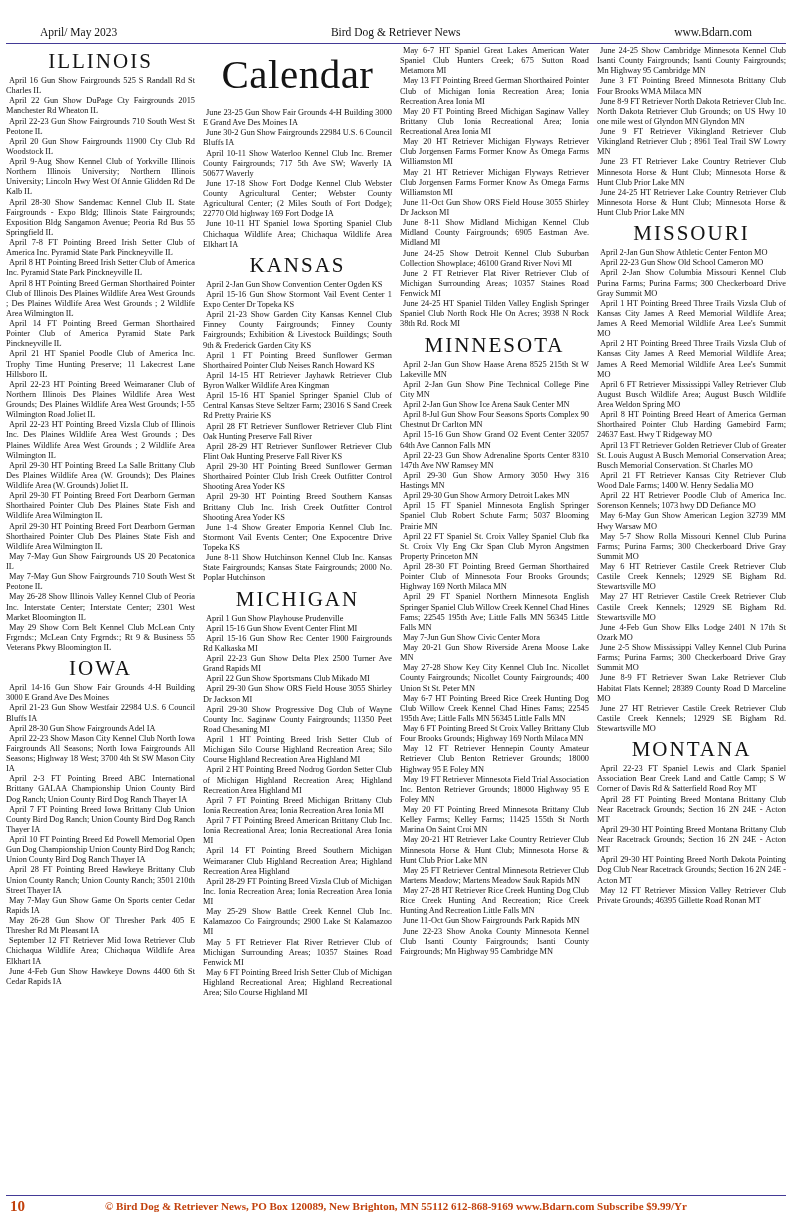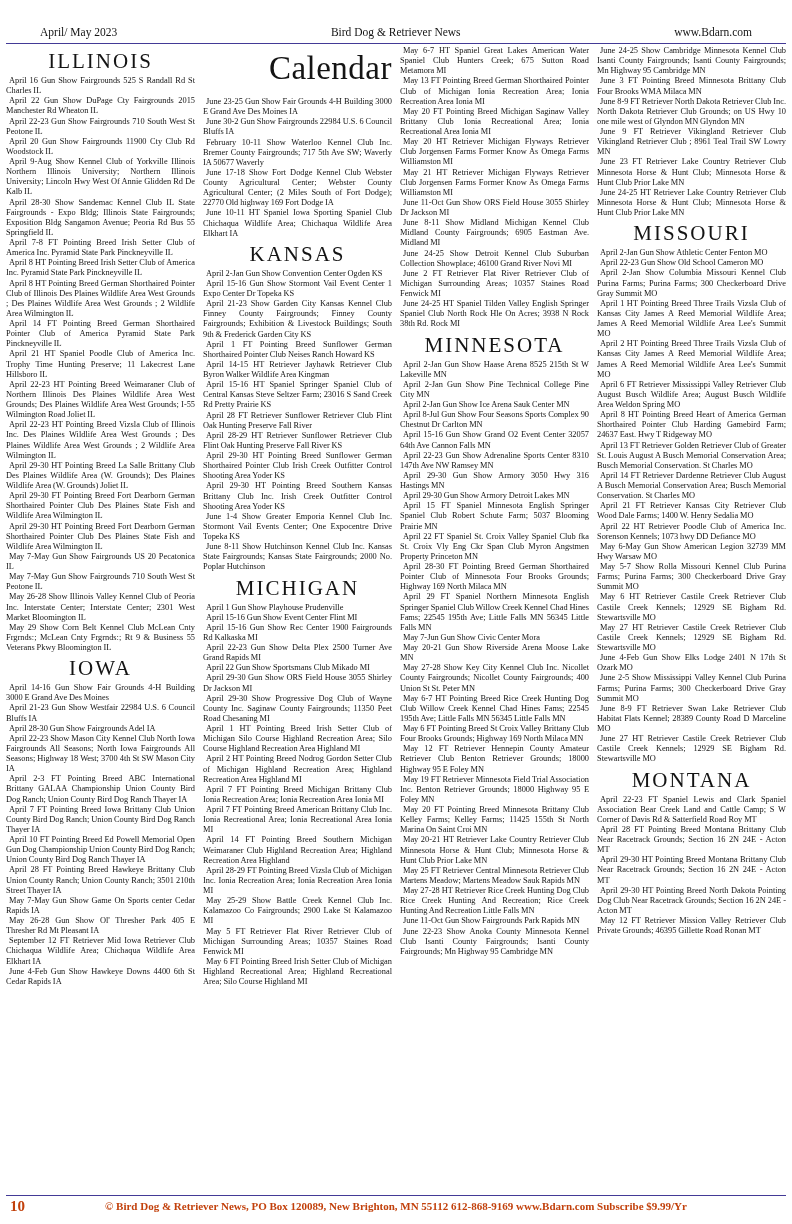--- a/index.html
+++ b/index.html
@@ -4,21 +4,21 @@
 <style>
   html,body{margin:0;padding:0;background:#e8e8e8;}
   .page{position:relative;width:792px;height:1224px;background:#ffffff;margin:0 auto;
         font-family:"Liberation Serif", serif;color:#141414;overflow:hidden;}
   .hdr{display:flex;justify-content:space-between;align-items:flex-end;
        padding:26px 40px 3px 40px;font-size:11.5px;}
   .hdr span{white-space:nowrap;}
   .hdr-rule{border-top:1.6px solid #433a96;margin:2px 6px 0 6px;}
   .cols{display:flex;gap:8px;padding:2px 6px 0 6px;height:1140px;overflow:hidden;}
   .col{width:189px;flex:0 0 189px;overflow:hidden;}
-  .cal-title{font-size:33px;text-align:right;margin:4px 0 10px 0;letter-spacing:0.5px;}
+  .cal-title{font-size:41px;text-align:center;margin:4px 0 10px 0;letter-spacing:0.5px;}
   .state-heading{font-size:21px;text-align:center;letter-spacing:2px;margin:3px 0 2px 0;}
   .entry{font-size:8.35px;line-height:1.215;text-align:justify;margin:0;text-indent:3px;
          word-spacing:-0.2px;}
   .ftr-rule{position:absolute;left:6px;right:6px;bottom:28px;border-top:1.6px solid #433a96;}
   .ftr{position:absolute;left:0;right:0;bottom:6px;height:20px;color:#c2410c;}
   .ftr .pageno{position:absolute;left:10px;top:0;font-size:15px;font-weight:bold;}
   .ftr .ftr-text{display:block;text-align:center;font-size:11px;font-weight:bold;
                  padding-top:2px;}
 </style>
 </head>
@@ -66,21 +66,21 @@
         <p class="entry">April 28 FT Pointing Breed Hawkeye Brittany Club Union County Ranch; Union County Ranch; 3501 210th Street Thayer IA</p>
         <p class="entry">May 7-May Gun Show Game On Sports center Cedar Rapids IA</p>
         <p class="entry">May 26-28 Gun Show Ol' Thresher Park 405 E Thresher Rd Mt Pleasant IA</p>
         <p class="entry">September 12 FT Retriever Mid Iowa Retriever Club Chichaqua Wildlife Area; Chichaqua Wildlife Area Elkhart IA</p>
         <p class="entry">June 4-Feb Gun Show Hawkeye Downs 4400 6th St Cedar Rapids IA</p>
       </div>
       <div class="col">
         <div class="cal-title">Calendar</div>
         <p class="entry">June 23-25 Gun Show Fair Grounds 4-H Building 3000 E Grand Ave Des Moines IA</p>
         <p class="entry">June 30-2 Gun Show Fairgrounds 22984 U.S. 6 Council Bluffs IA</p>
-        <p class="entry">February 10-11 Show Waterloo Kennel Club Inc. Bremer County Fairgrounds; 717 5th Ave SW; Waverly IA 50677 Waverly</p>
+        <p class="entry">April 10-11 Show Waterloo Kennel Club Inc. Bremer County Fairgrounds; 717 5th Ave SW; Waverly IA 50677 Waverly</p>
         <p class="entry">June 17-18 Show Fort Dodge Kennel Club Webster County Agricultural Center; Webster County Agricultural Center; (2 Miles South of Fort Dodge); 22770 Old highway 169 Fort Dodge IA</p>
         <p class="entry">June 10-11 HT Spaniel Iowa Sporting Spaniel Club Chichaqua Wildlife Area; Chichaqua Wildlife Area Elkhart IA</p>
         <div class="state-heading">KANSAS</div>
         <p class="entry">April 2-Jan Gun Show Convention Center Ogden KS</p>
         <p class="entry">April 15-16 Gun Show Stormont Vail Event Center 1 Expo Center Dr Topeka KS</p>
         <p class="entry">April 21-23 Show Garden City Kansas Kennel Club Finney County Fairgrounds; Finney County Fairgrounds; Exhibition &amp; Livestock Buildings; South 9th &amp; Frederick Garden City KS</p>
         <p class="entry">April 1 FT Pointing Breed Sunflower German Shorthaired Pointer Club Neises Ranch Howard KS</p>
         <p class="entry">April 14-15 HT Retriever Jayhawk Retriever Club Byron Walker Wildlife Area Kingman</p>
         <p class="entry">April 15-16 HT Spaniel Springer Spaniel Club of Central Kansas Steve Seltzer Farm; 23016 S Sand Creek Rd Pretty Prairie KS</p>
         <p class="entry">April 28 FT Retriever Sunflower Retriever Club Flint Oak Hunting Preserve Fall River</p>
@@ -154,21 +154,20 @@
         <p class="entry">June 24-25 HT Retriever Lake Country Retriever Club Minnesota Horse &amp; Hunt Club; Minnesota Horse &amp; Hunt Club Prior Lake MN</p>
         <div class="state-heading">MISSOURI</div>
         <p class="entry">April 2-Jan Gun Show Athletic Center Fenton MO</p>
         <p class="entry">April 22-23 Gun Show Old School Cameron MO</p>
         <p class="entry">April 2-Jan Show Columbia Missouri Kennel Club Purina Farms; Purina Farms; 300 Checkerboard Drive Gray Summit MO</p>
         <p class="entry">April 1 HT Pointing Breed Three Trails Vizsla Club of Kansas City James A Reed Memorial Wildlife Area; James A Reed Memorial Wildlife Area Lee's Summit MO</p>
         <p class="entry">April 2 HT Pointing Breed Three Trails Vizsla Club of Kansas City James A Reed Memorial Wildlife Area; James A Reed Memorial Wildlife Area Lee's Summit MO</p>
         <p class="entry">April 6 FT Retriever Mississippi Valley Retriever Club August Busch Wildlife Area; August Busch Wildlife Area Weldon Spring MO</p>
         <p class="entry">April 8 HT Pointing Breed Heart of America German Shorthaired Pointer Club Harding Gamebird Farm; 24637 East. Hwy T Ridgeway MO</p>
         <p class="entry">April 13 FT Retriever Golden Retriever Club of Greater St. Louis August A Busch Memorial Conservation Area; Busch Memorial Conservation. St Charles MO</p>
-        <p class="entry">April 14 FT Retriever Dardenne Retriever Club August A Busch Memorial Conservation Area; Busch Memorial Conservation. St Charles MO</p>
         <p class="entry">April 21 FT Retriever Kansas City Retriever Club Wood Dale Farms; 1400 W. Henry Sedalia MO</p>
         <p class="entry">April 22 HT Retriever Poodle Club of America Inc. Sorenson Kennels; 1073 hwy DD  Defiance MO</p>
         <p class="entry">May 6-May Gun Show American Legion 32739 MM Hwy Warsaw MO</p>
         <p class="entry">May 5-7 Show Rolla Missouri Kennel Club Purina Farms; Purina Farms; 300 Checkerboard Drive Gray Summit MO</p>
         <p class="entry">May 6 HT Retriever Castile Creek Retriever Club Castile Creek Kennels; 12929 SE Bigham Rd. Stewartsville MO</p>
         <p class="entry">May 27 HT Retriever Castile Creek Retriever Club Castile Creek Kennels; 12929 SE Bigham Rd. Stewartsville MO</p>
         <p class="entry">June 4-Feb Gun Show Elks Lodge 2401 N 17th St Ozark MO</p>
         <p class="entry">June 2-5 Show Mississippi Valley Kennel Club Purina Farms; Purina Farms; 300 Checkerboard Drive Gray Summit MO</p>
         <p class="entry">June 8-9 FT Retriever Swan Lake Retriever Club Habitat Flats Kennel; 28389 County Road D Marceline MO</p>
         <p class="entry">June 27 HT Retriever Castile Creek Retriever Club Castile Creek Kennels; 12929 SE Bigham Rd. Stewartsville MO</p>

